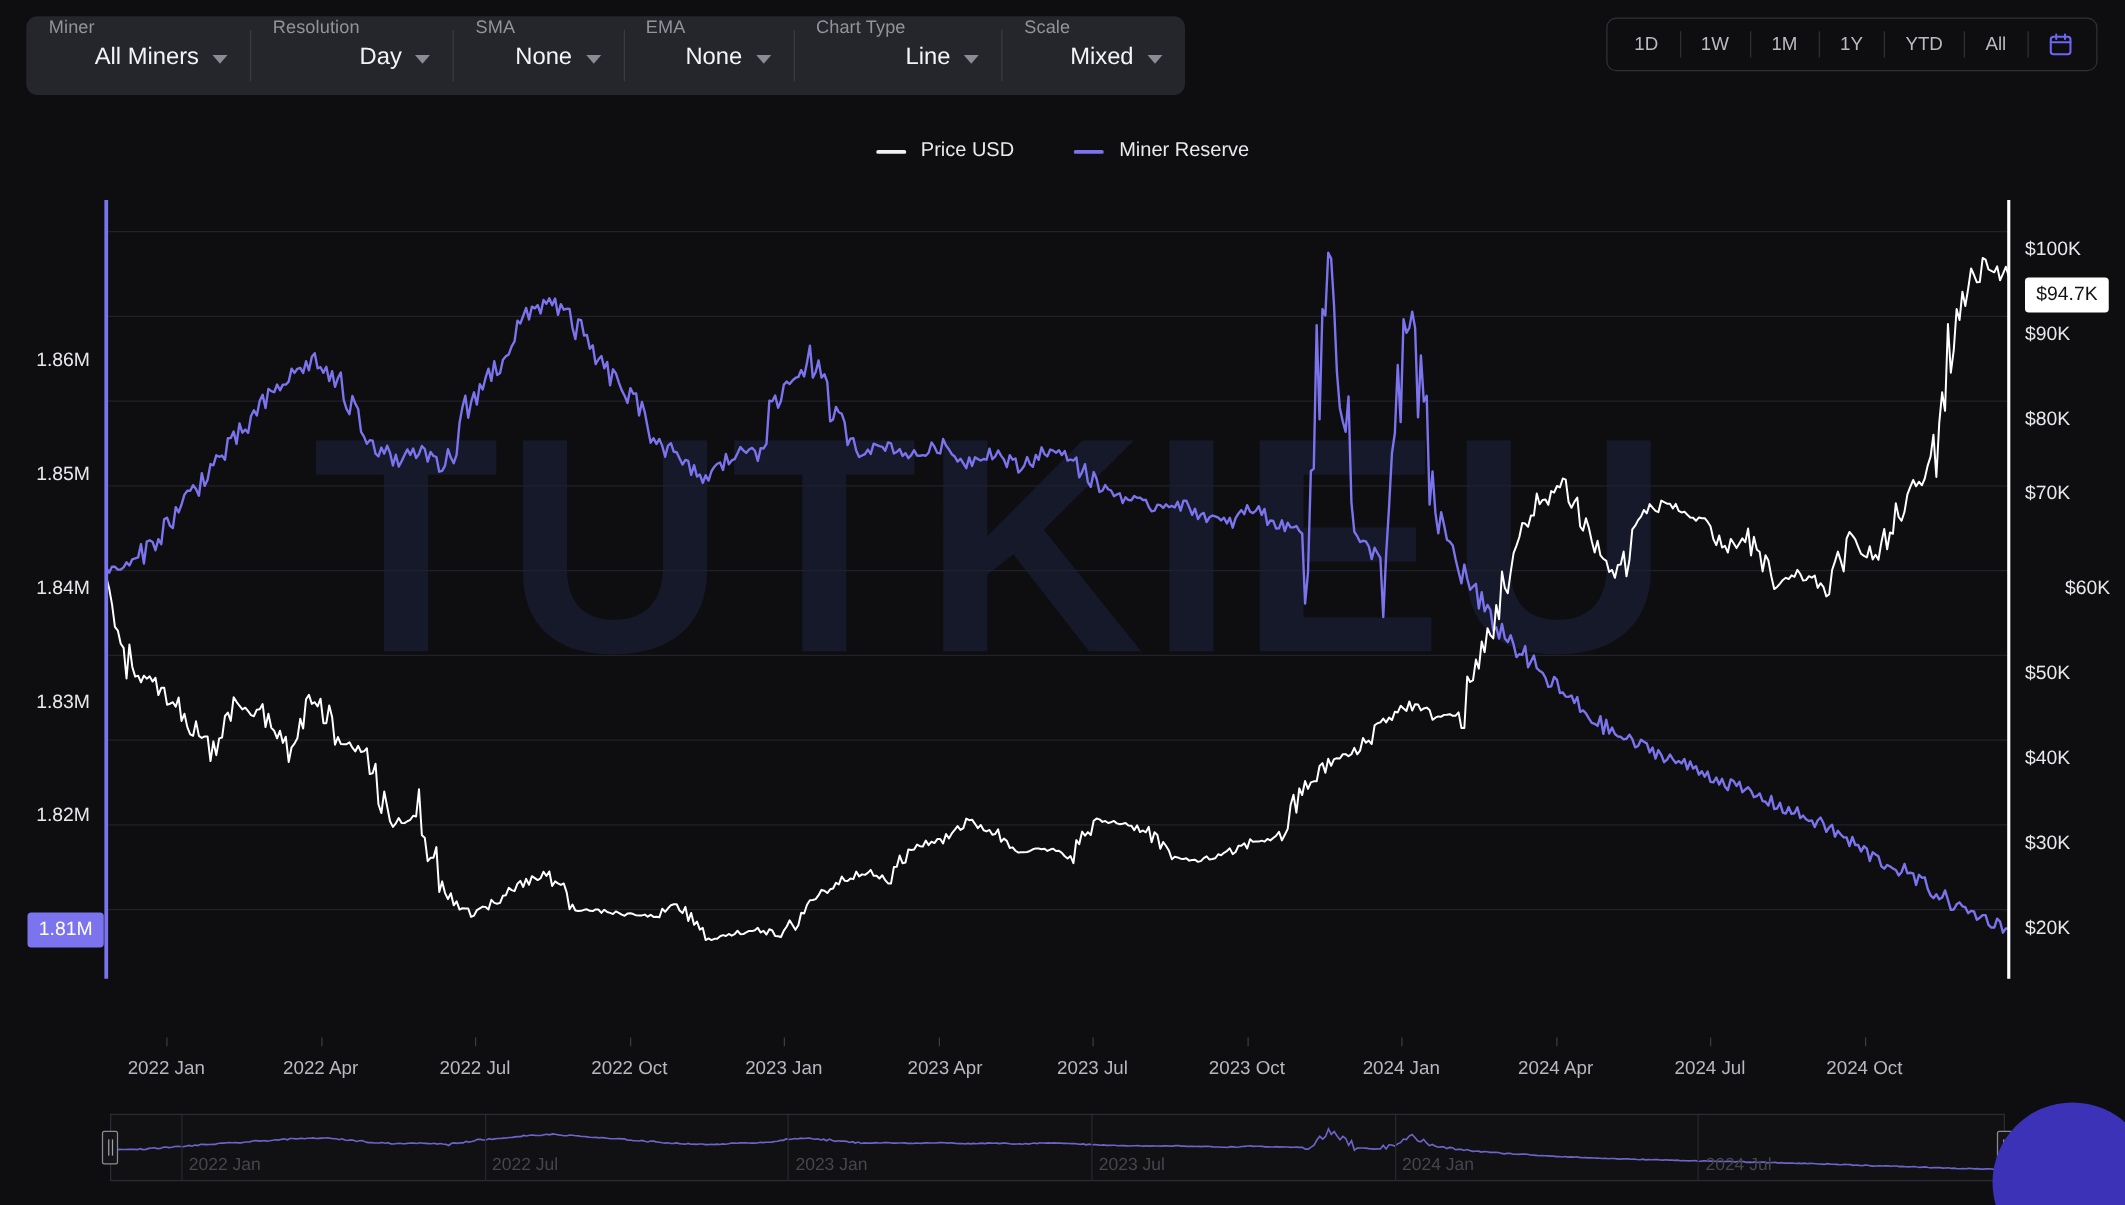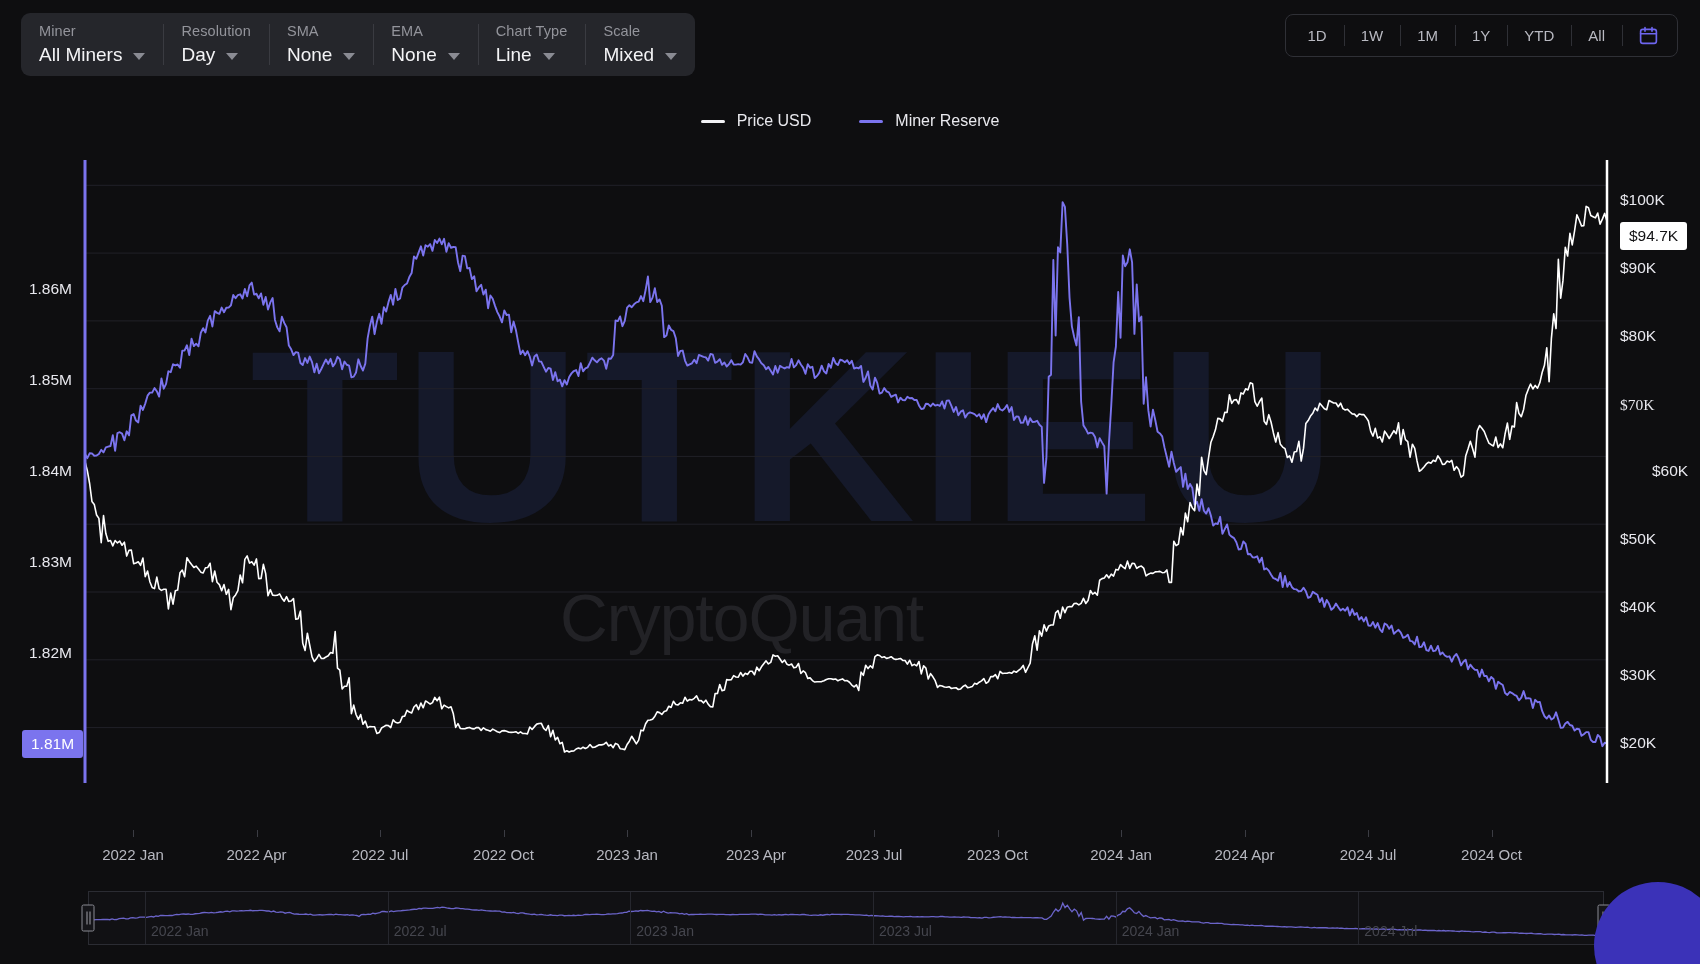--- a/index.html
+++ b/index.html
@@ -16,21 +16,21 @@
 
   
   .toolbar {
     position: absolute; left: 21px; top: 13px;
     height: 63px;
     display: flex; align-items: stretch;
     background: #25262B;
     border-radius: 9px;
   }
   .ctrl {
-    display: flex; flex-direction: column; justify-content: center;
+    display: flex; flex-direction: row; justify-content: center;
     padding: 0 18px;
     position: relative;
     min-width: 72px;
   }
   .ctrl + .ctrl::before {
     content: ""; position: absolute; left: 0; top: 11px; bottom: 11px;
     width: 1px; background: #3A3B41;
   }
   .ctrl-label {
     font-size: 14.5px; color: #93949B; line-height: 1.35;
@@ -234,21 +234,20 @@
       <span class="legend-text">Price USD</span>
     </div>
     <div class="legend-item">
       <span class="legend-swatch" style="background:#7B74EE"></span>
       <span class="legend-text">Miner Reserve</span>
     </div>
   </div>
 
   <div class="chart-wrap">
     <div class="wm-big">TUTKIEU</div>
-    <div class="wm-cq">CryptoQuant</div>
     <svg class="chart-svg" id="chart-svg" width="1700" height="680">
         <line x1="85" y1="35.3" x2="1607" y2="35.3" stroke="#212128" stroke-width="1"></line>
         <line x1="85" y1="103.1" x2="1607" y2="103.1" stroke="#212128" stroke-width="1"></line>
         <line x1="85" y1="170.9" x2="1607" y2="170.9" stroke="#212128" stroke-width="1"></line>
         <line x1="85" y1="238.7" x2="1607" y2="238.7" stroke="#212128" stroke-width="1"></line>
         <line x1="85" y1="306.4" x2="1607" y2="306.4" stroke="#212128" stroke-width="1"></line>
         <line x1="85" y1="374.2" x2="1607" y2="374.2" stroke="#212128" stroke-width="1"></line>
         <line x1="85" y1="442.0" x2="1607" y2="442.0" stroke="#212128" stroke-width="1"></line>
         <line x1="85" y1="509.8" x2="1607" y2="509.8" stroke="#212128" stroke-width="1"></line>
         <line x1="85" y1="577.6" x2="1607" y2="577.6" stroke="#212128" stroke-width="1"></line>
@@ -264,21 +263,21 @@
       <div class="ytick-left" style="top: 230.299px;">1.85M</div>
       <div class="ytick-left" style="top: 321.343px;">1.84M</div>
       <div class="ytick-left" style="top: 412.388px;">1.83M</div>
       <div class="ytick-left" style="top: 503.433px;">1.82M</div>
       <div class="badge-left" style="top: 594.478px; left: 22px;">1.81M</div>
     </div>
   <div class="yaxis-right" id="yaxis-right">
       <div class="ytick-right" style="top: 50.3333px;">$100K</div>
       <div class="ytick-right" style="top: 118.111px;">$90K</div>
       <div class="ytick-right" style="top: 185.889px;">$80K</div>
-      <div class="ytick-right" style="top: 255px; font-family: Liberation Serif, serif;">$70K</div>
+      <div class="ytick-right" style="top: 245px;">$70K</div>
       <div class="ytick-right" style="top: 321.444px; margin-left: 32px;">$60K</div>
       <div class="ytick-right" style="top: 389.222px;">$50K</div>
       <div class="ytick-right" style="top: 457px;">$40K</div>
       <div class="ytick-right" style="top: 524.778px;">$30K</div>
       <div class="ytick-right" style="top: 592.556px;">$20K</div>
       <div class="badge-right" style="top: 86.2556px; left: 0px;">$94.7K</div>
     </div>
 
   <div class="xaxis" id="xaxis">
       <div class="xtick-mark" style="left: 48px;"></div>

